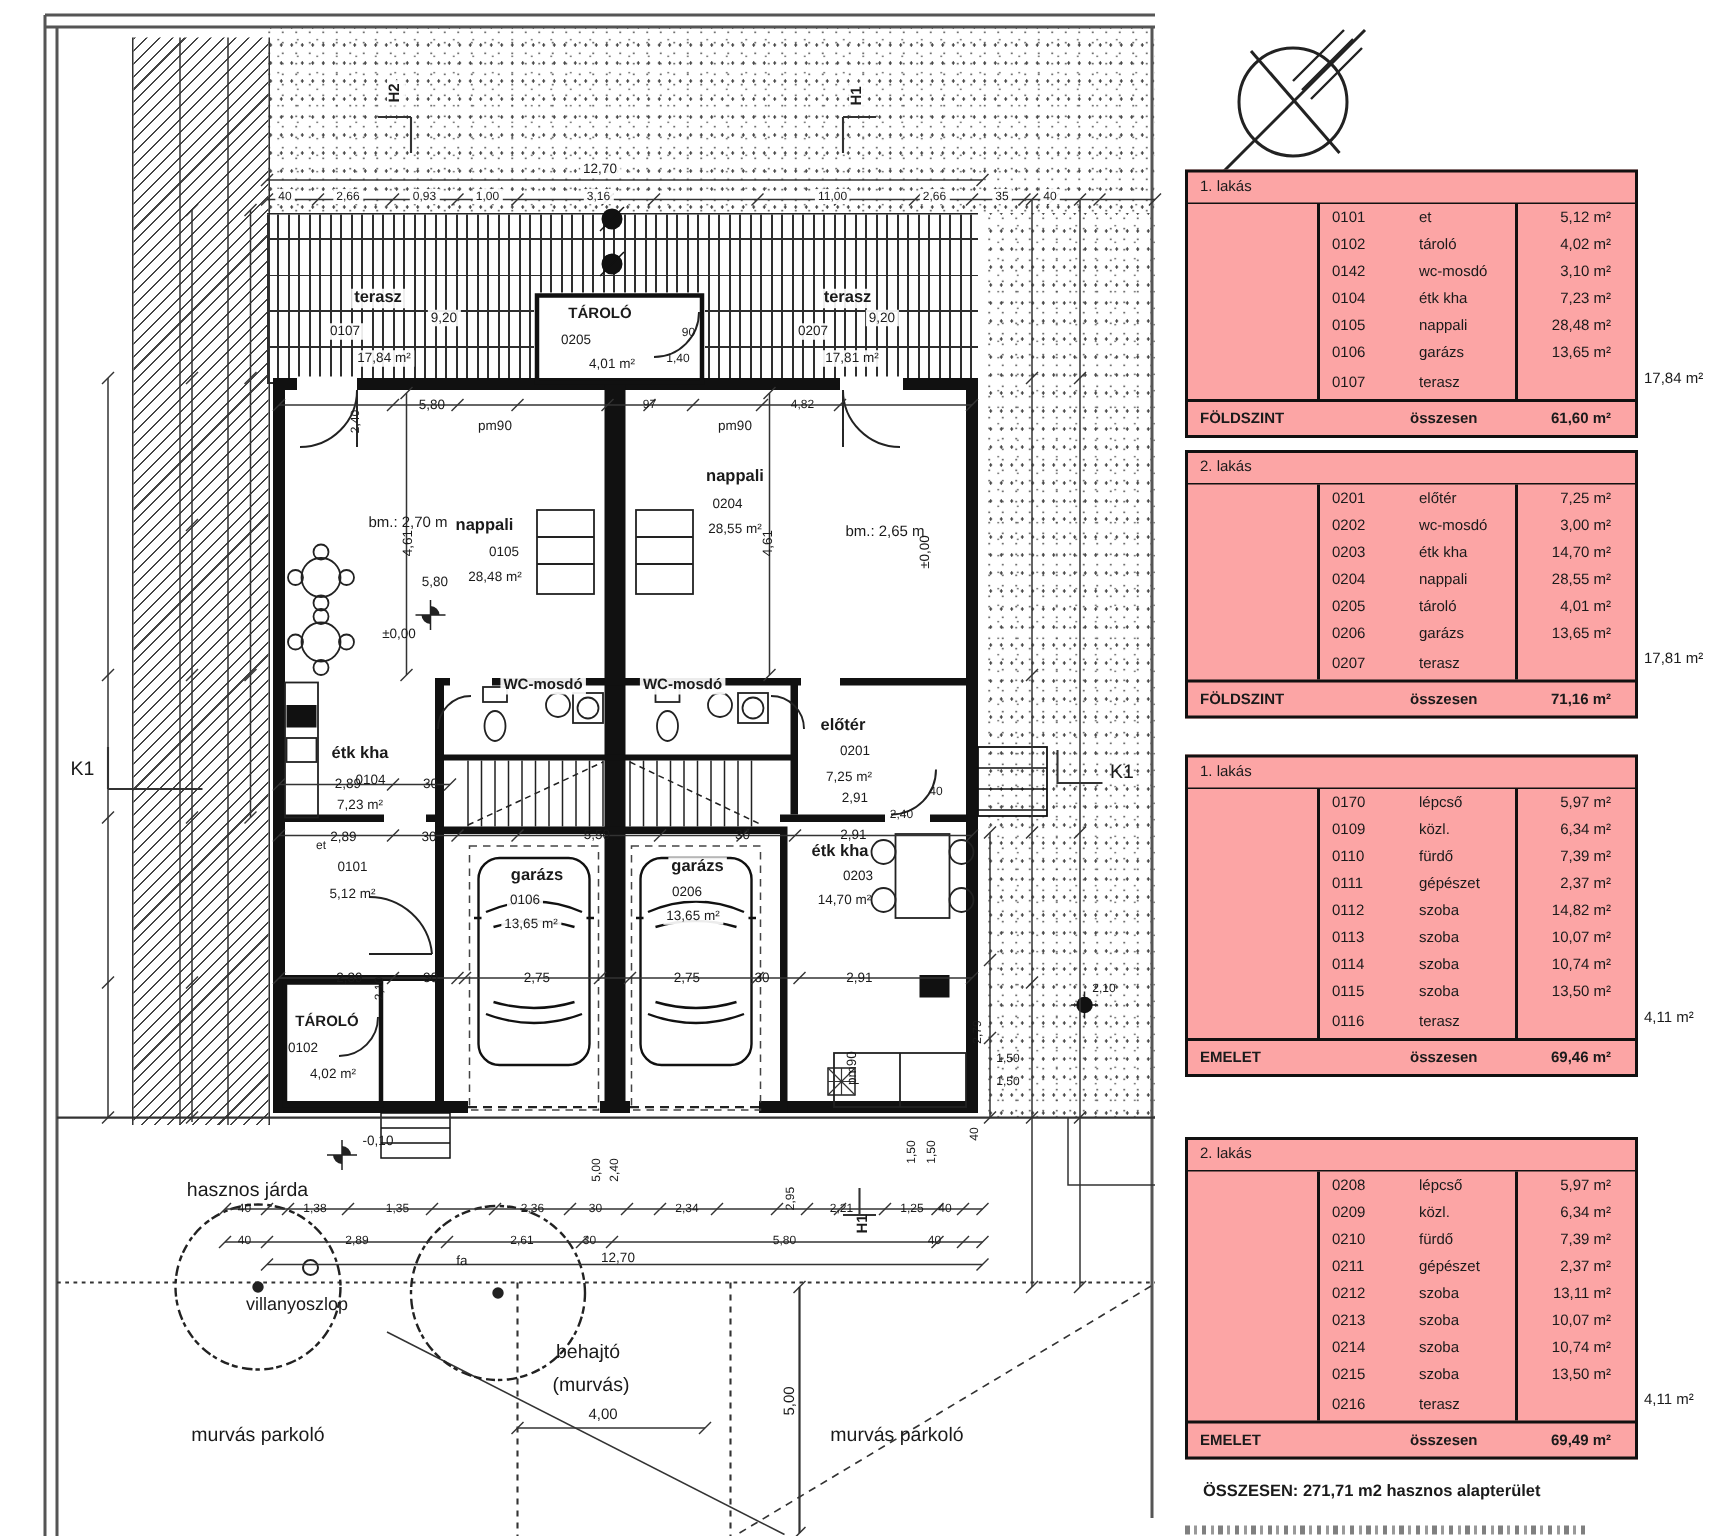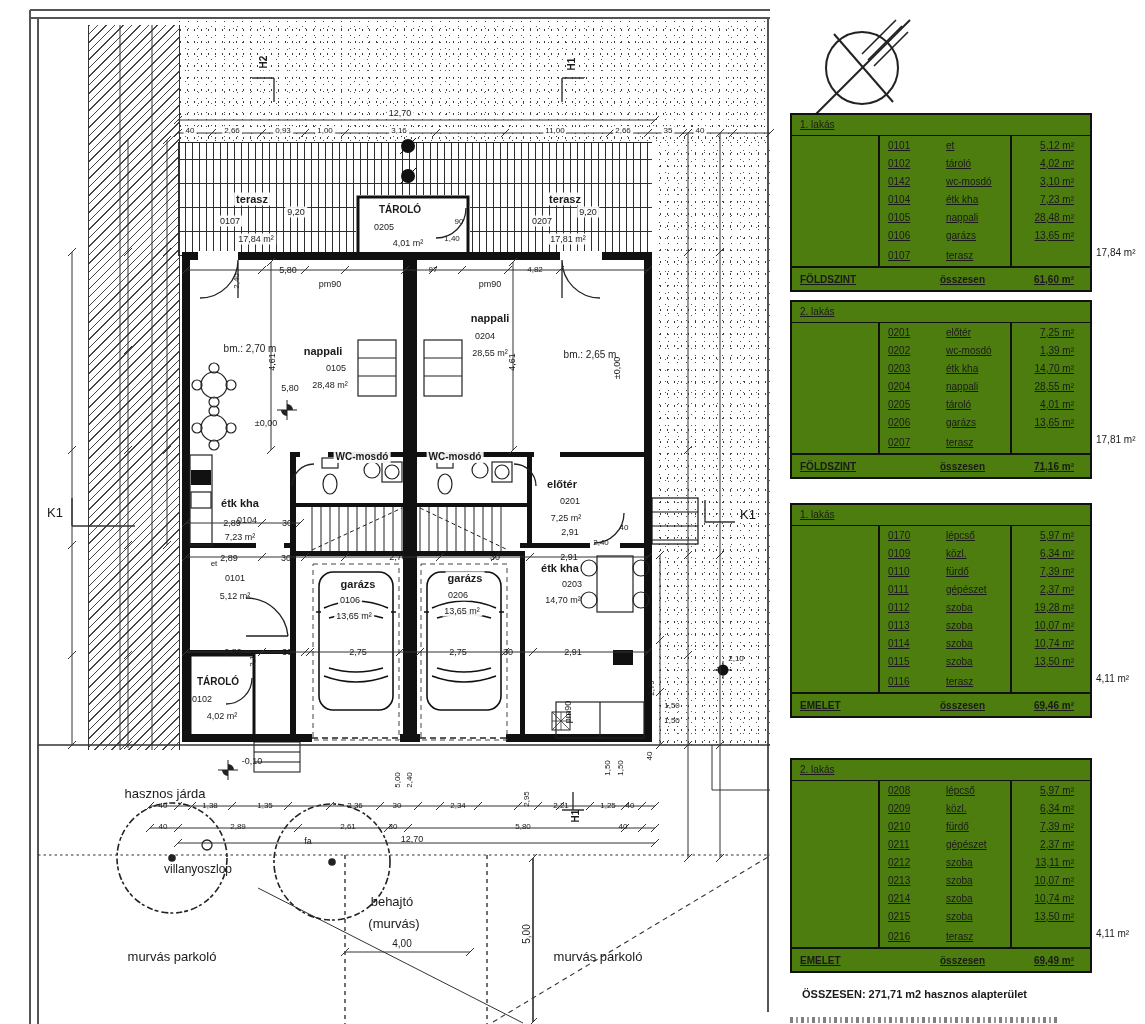--- a/index.html
+++ b/index.html
@@ -17,21 +17,21 @@
   .terrace{position:absolute;background-image:
       repeating-linear-gradient(90deg,#2e2e2e 0 1.2px,transparent 1.2px 7px),
       repeating-linear-gradient(0deg,#2e2e2e 0 1px,transparent 1px 24px);
       border-top:1.5px solid #222;}
   .whitebox{position:absolute;background:#fff;}
   
   .plabel{position:absolute;white-space:nowrap;transform:translate(-50%,-50%);line-height:1;}
   .plabel.bg{background:rgba(255,255,255,.92);padding:1px 2px;}
   .plabel.rot{transform:translate(-50%,-50%) rotate(-90deg);}
   
-  .sched{position:absolute;left:790px;width:298px;border:2px solid #111;background:#4d7c0f;font-size:10px;text-decoration:underline;}
+  .sched{position:absolute;left:790px;width:298px;border:2px solid #111;background:#fca5a5;font-size:10px;}
   .sched .head{height:20px;line-height:20px;padding-left:8px;border-bottom:1.5px solid #111;}
   .sched .body{position:relative;}
   .sched .vline{position:absolute;top:0;bottom:0;width:1.5px;background:#111;}
   .sr{display:grid;grid-template-columns:96px 58px 66px 1fr;align-items:center;height:18px;}
   .sr.tall{height:22px;}
   .sr .area{text-align:right;padding-right:16px;}
   .totrow{display:grid;grid-template-columns:148px 86px 1fr;align-items:center;height:22px;
           border-top:2px solid #111;font-weight:bold;}
   .totrow .lvl{padding-left:8px;}
   .totrow .ta{text-align:right;padding-right:16px;}
@@ -376,21 +376,21 @@
       <div class="plabel bg" style="left: 400px; top: 113px; font-size: 9px;">12,70</div>
       <div class="plabel bg" style="left: 190px; top: 131px; font-size: 8px;">40</div>
       <div class="plabel bg" style="left: 232px; top: 131px; font-size: 8px;">2,66</div>
       <div class="plabel bg" style="left: 283px; top: 131px; font-size: 8px;">0,93</div>
       <div class="plabel bg" style="left: 325px; top: 131px; font-size: 8px;">1,00</div>
       <div class="plabel bg" style="left: 399px; top: 131px; font-size: 8px;">3,16</div>
       <div class="plabel bg" style="left: 555px; top: 131px; font-size: 8px;">11,00</div>
       <div class="plabel bg" style="left: 623px; top: 131px; font-size: 8px;">2,66</div>
       <div class="plabel bg" style="left: 668px; top: 131px; font-size: 8px;">35</div>
       <div class="plabel bg" style="left: 700px; top: 131px; font-size: 8px;">40</div>
-      <div class="plabel" style="left: 250px; top: 349px; font-size: 10px;">bm.: 2,70 m</div>
+      <div class="plabel" style="left: 272px; top: 349px; font-size: 10px;">bm.: 2,70 m</div>
       <div class="plabel" style="left: 590px; top: 355px; font-size: 10px;">bm.: 2,65 m</div>
       <div class="plabel" style="left: 323px; top: 351px; font-size: 11px; font-weight: bold;">nappali</div>
       <div class="plabel" style="left: 336px; top: 368px; font-size: 9px;">0105</div>
       <div class="plabel" style="left: 330px; top: 385px; font-size: 9px;">28,48 m²</div>
       <div class="plabel" style="left: 490px; top: 318px; font-size: 11px; font-weight: bold;">nappali</div>
       <div class="plabel" style="left: 485px; top: 336px; font-size: 9px;">0204</div>
       <div class="plabel" style="left: 490px; top: 353px; font-size: 9px;">28,55 m²</div>
       <div class="plabel" style="left: 288px; top: 270px; font-size: 9px;">5,80</div>
       <div class="plabel" style="left: 433px; top: 270px; font-size: 8px;">97</div>
       <div class="plabel" style="left: 535px; top: 270px; font-size: 8px;">4,82</div>
@@ -410,21 +410,21 @@
       <div class="plabel" style="left: 562px; top: 484px; font-size: 11px; font-weight: bold;">előtér</div>
       <div class="plabel" style="left: 570px; top: 501px; font-size: 9px;">0201</div>
       <div class="plabel" style="left: 566px; top: 518px; font-size: 9px;">7,25 m²</div>
       <div class="plabel" style="left: 570px; top: 532px; font-size: 9px;">2,91</div>
       <div class="plabel" style="left: 601px; top: 543px; font-size: 8px;">2,40</div>
       <div class="plabel" style="left: 624px; top: 528px; font-size: 8px;">40</div>
       <div class="plabel" style="left: 232px; top: 523px; font-size: 9px;">2,89</div>
       <div class="plabel" style="left: 287px; top: 523px; font-size: 9px;">30</div>
       <div class="plabel" style="left: 229px; top: 558px; font-size: 9px;">2,89</div>
       <div class="plabel" style="left: 286px; top: 558px; font-size: 9px;">30</div>
-      <div class="plabel" style="left: 398px; top: 557px; font-size: 9px;">2,76</div>
+      <div class="plabel" style="left: 398px; top: 557px; font-size: 9px;">5,50</div>
       <div class="plabel" style="left: 495px; top: 557px; font-size: 9px;">30</div>
       <div class="plabel" style="left: 569px; top: 557px; font-size: 9px;">2,91</div>
       <div class="plabel" style="left: 214px; top: 564px; font-size: 8px;">et</div>
       <div class="plabel" style="left: 235px; top: 578px; font-size: 9px;">0101</div>
       <div class="plabel" style="left: 235px; top: 596px; font-size: 9px;">5,12 m²</div>
       <div class="plabel bg" style="left: 358px; top: 584px; font-size: 11px; font-weight: bold;">garázs</div>
       <div class="plabel bg" style="left: 350px; top: 600px; font-size: 9px;">0106</div>
       <div class="plabel bg" style="left: 354px; top: 616px; font-size: 9px;">13,65 m²</div>
       <div class="plabel bg" style="left: 465px; top: 578px; font-size: 11px; font-weight: bold;">garázs</div>
       <div class="plabel bg" style="left: 458px; top: 595px; font-size: 9px;">0206</div>
@@ -548,21 +548,21 @@
           <div class="sr">
             <span></span>
             <span>0201</span>
             <span>előtér</span>
             <span class="area">7,25 m²</span>
           </div>
           <div class="sr">
             <span></span>
             <span>0202</span>
             <span>wc-mosdó</span>
-            <span class="area">1,39 m²</span>
+            <span class="area">3,00 m²</span>
           </div>
           <div class="sr">
             <span></span>
             <span>0203</span>
             <span>étk kha</span>
             <span class="area">14,70 m²</span>
           </div>
           <div class="sr">
             <span></span>
             <span>0204</span>
@@ -621,21 +621,21 @@
           <div class="sr">
             <span></span>
             <span>0111</span>
             <span>gépészet</span>
             <span class="area">2,37 m²</span>
           </div>
           <div class="sr">
             <span></span>
             <span>0112</span>
             <span>szoba</span>
-            <span class="area">19,28 m²</span>
+            <span class="area">14,82 m²</span>
           </div>
           <div class="sr">
             <span></span>
             <span>0113</span>
             <span>szoba</span>
             <span class="area">10,07 m²</span>
           </div>
           <div class="sr">
             <span></span>
             <span>0114</span>

